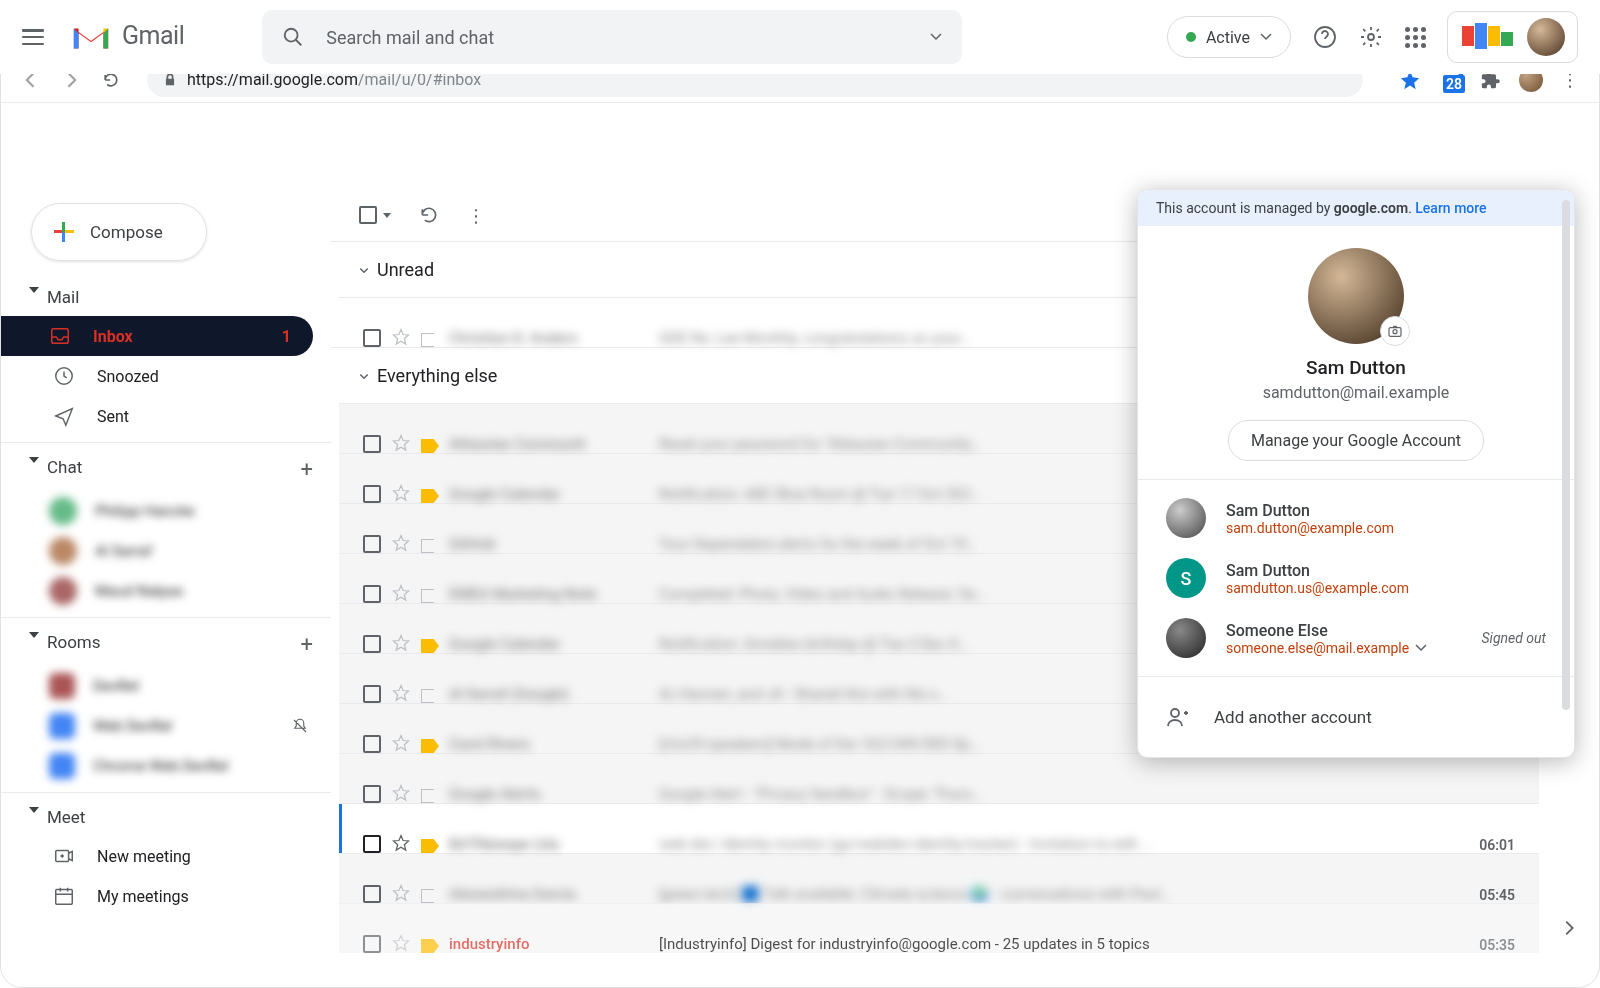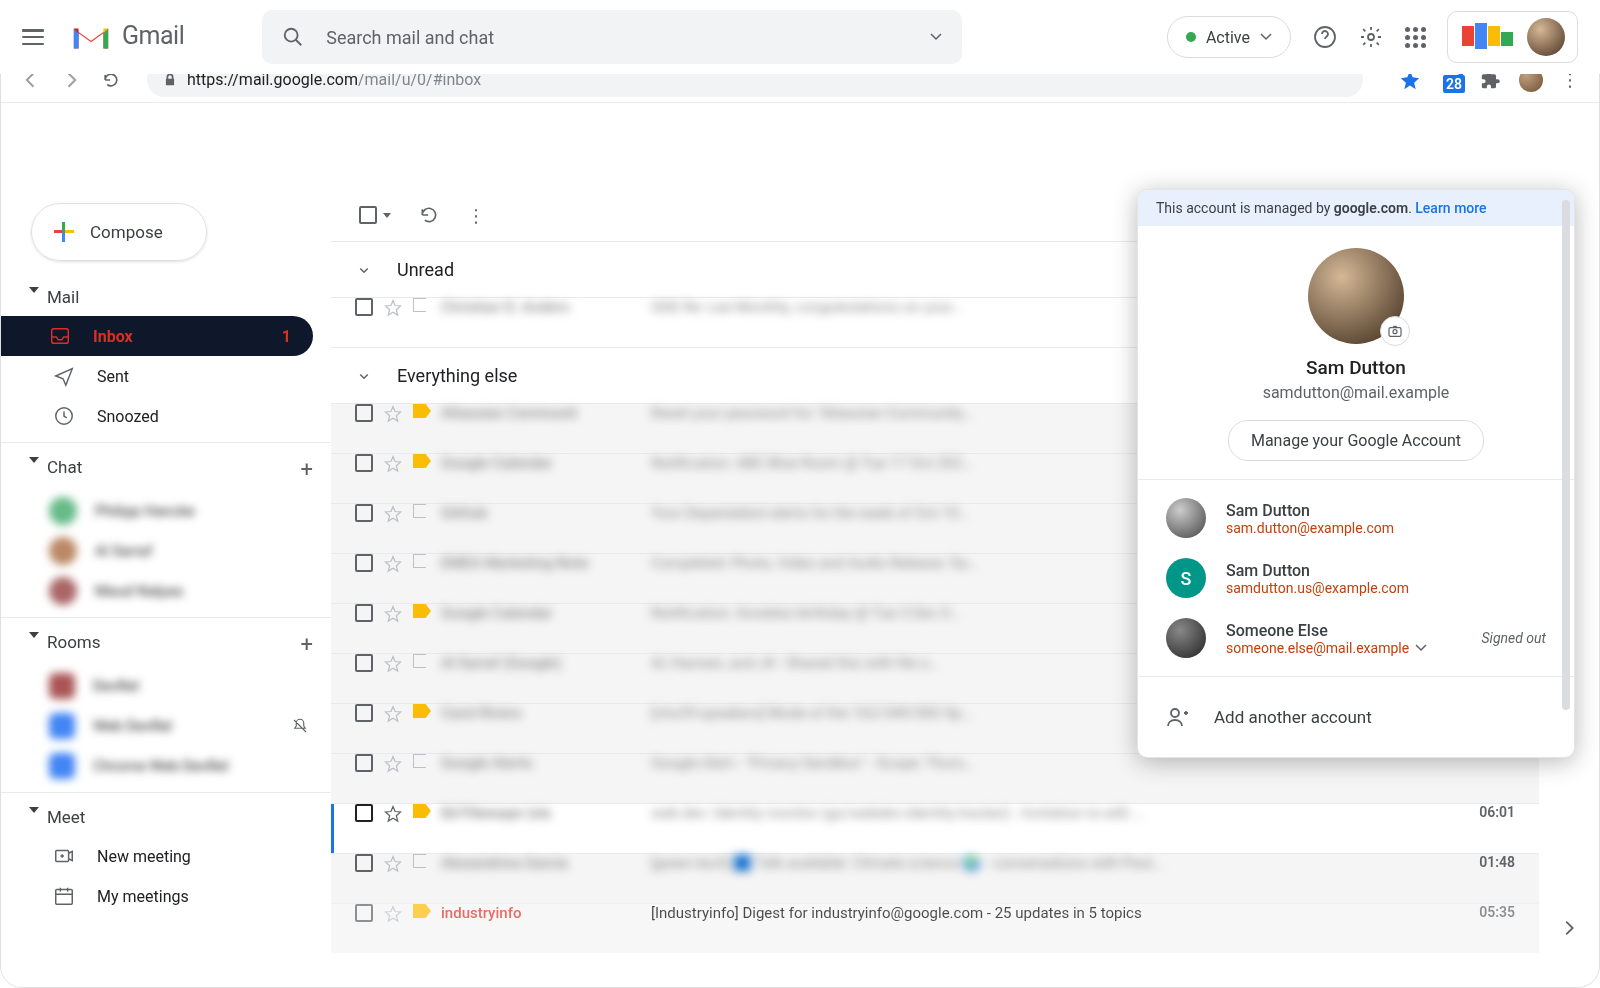--- a/index.html
+++ b/index.html
@@ -70,23 +70,23 @@
 .chatitem,.roomitem{ height:40px; display:flex; align-items:center; padding:0 22px 0 48px; gap:18px; filter:blur(4px); font-size:15px; color:#202124; }
 .chatitem .av{width:28px;height:28px;border-radius:50%;}
 .divider{ height:1px; background:#e8eaed; margin:6px 0;}
 
 .main{ flex:1; padding-top:86px; position:relative;}
 .toolbar{ height:52px; display:flex; align-items:center; gap:28px; padding:0 28px; }
 .chk{ width:18px; height:18px; border:2px solid #5f6368; border-radius:2px;}
 .chkwrap{display:flex;align-items:center;gap:6px;}
 .mini-tri{width:0;height:0;border-left:4px solid transparent;border-right:4px solid transparent;border-top:5px solid #5f6368;}
 .refresh{ width:20px; height:20px; fill:#5f6368;}
-.section-row{ height:56px; display:flex; align-items:center; padding:0 24px; gap:24px; font-size:18px; color:#202124; border-top:1px solid #e8eaed;}
+.section-row{ height:56px; display:flex; align-items:center; padding:0 24px; gap:4px; font-size:18px; color:#202124; border-top:1px solid #e8eaed;}
 .section-row .chev{ width:18px; fill:#5f6368;}
-.mailrow{ height:50px; display:flex; align-items:flex-start; padding:0 24px; gap:10px; border-top:1px solid #e8eaed; font-size:15px;}
+.mailrow{ height:50px; display:flex; align-items:flex-end; padding:0 24px; gap:10px; border-top:1px solid #e8eaed; font-size:15px;margin-left:8px;}
 .mailrow.read{ background:#f5f5f5;}
 .mailrow .star{ width:20px; fill:none; stroke:#bdc1c6; stroke-width:1.5;}
 .mailrow .yellowtag{ width:18px;height:14px; background:#fbbc04; clip-path: polygon(0 0, 70% 0, 100% 50%, 70% 100%, 0 100%);}
 .mailrow .graytag{ width:18px;height:14px; background:none; border:1px solid #bdc1c6; clip-path: polygon(0 0, 70% 0, 100% 50%, 70% 100%, 0 100%); border-right:none;}
 .blur{ filter:blur(5px); color:#888;}
 .sender{ width:200px; font-weight:500;}
 .subject{ flex:1;}
 .time{ color:#5f6368; font-size:14px; font-weight:600;}
 .mailrow.sel{box-shadow:inset 3px 0 0 #1a73e8;}
 
@@ -245,30 +245,30 @@
     <div class="navitem active">
       <svg class="ico" viewBox="0 0 24 24">
           <rect x="3" y="4" width="18" height="16" rx="2"></rect>
           <path d="M3 13h5l2 3h4l2-3h5"></path>
         </svg>
       <span>Inbox</span>
         <span class="count">1</span>
     </div>
     <div class="navitem">
       <svg class="ico" viewBox="0 0 24 24">
-          <path d="M3 12l18-8-7 18-3-7z"></path>
-        </svg>
-      <span>Sent</span>
+          <circle cx="12" cy="12" r="9"></circle>
+          <path d="M12 7v5l3 2"></path>
+        </svg>
+      <span>Snoozed</span>
     </div>
     <div class="navitem">
       <svg class="ico" viewBox="0 0 24 24">
-          <circle cx="12" cy="12" r="9"></circle>
-          <path d="M12 7v5l3 2"></path>
-        </svg>
-      <span>Snoozed</span>
+          <path d="M3 12l18-8-7 18-3-7z"></path>
+        </svg>
+      <span>Sent</span>
     </div>
     <div class="divider"></div>
     <div class="sec-head">
         <span class="tri"></span>
         <span>Chat</span>
         <span class="plus">+</span>
       </div>
     <div class="chatitem">
         <div class="av" style="background:#6b8"></div>
         <span>Philipp Hancke</span>
@@ -438,21 +438,21 @@
         <span class="time">06:01</span>
       </div>
     <div class="mailrow read">
         <div class="chk"></div>
         <svg class="star" viewBox="0 0 24 24">
           <path d="M12 3l2.5 6 6.5.5-5 4.5 1.7 6.5L12 17l-5.7 3.5L8 14 3 9.5l6.5-.5z"></path>
         </svg>
         <div class="graytag"></div>
         <span class="sender blur">Alexandrina Garcia</span>
         <span class="subject blur">[green-tech] 🟦 Talk available: Climate science 🌍 - conversations with Paul…</span>
-        <span class="time">01:48</span>
+        <span class="time">05:45</span>
       </div>
     <div class="mailrow read" style="opacity:.7;">
         <div class="chk"></div>
         <svg class="star" viewBox="0 0 24 24">
           <path d="M12 3l2.5 6 6.5.5-5 4.5 1.7 6.5L12 17l-5.7 3.5L8 14 3 9.5l6.5-.5z"></path>
         </svg>
         <div class="yellowtag"></div>
         <span class="sender" style="color:#d93025;">industryinfo</span>
         <span class="subject">[Industryinfo] Digest for industryinfo@google.com - 25 updates in 5 topics</span>
         <span class="time">05:35</span>

